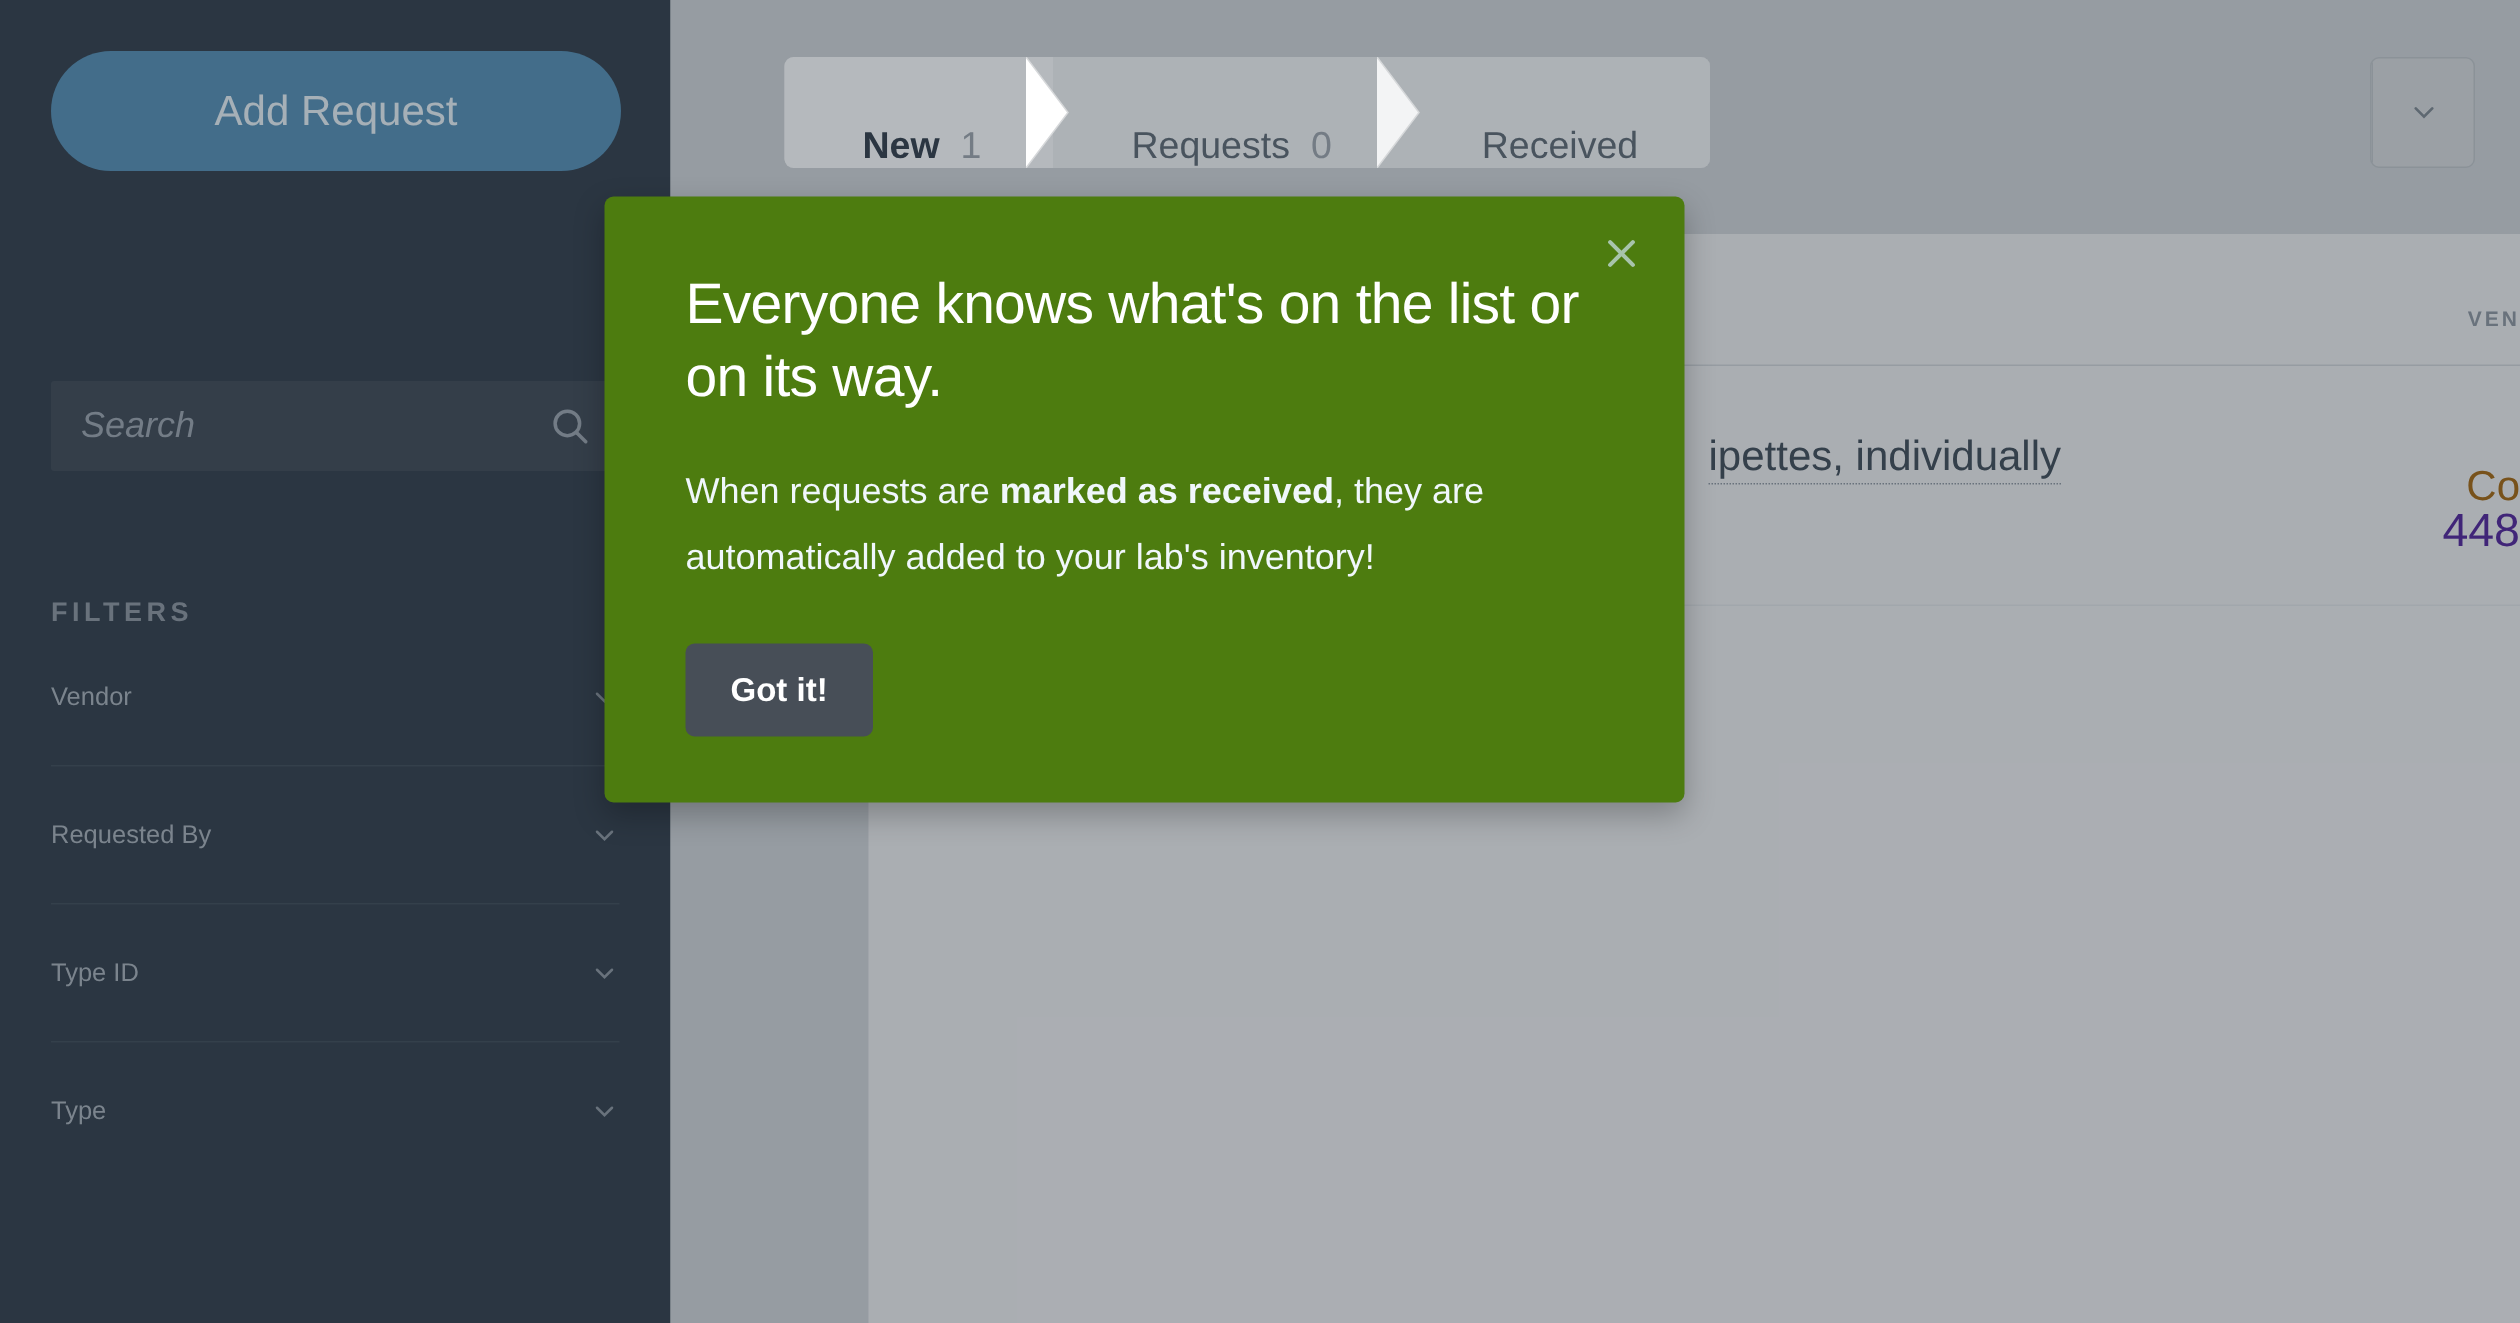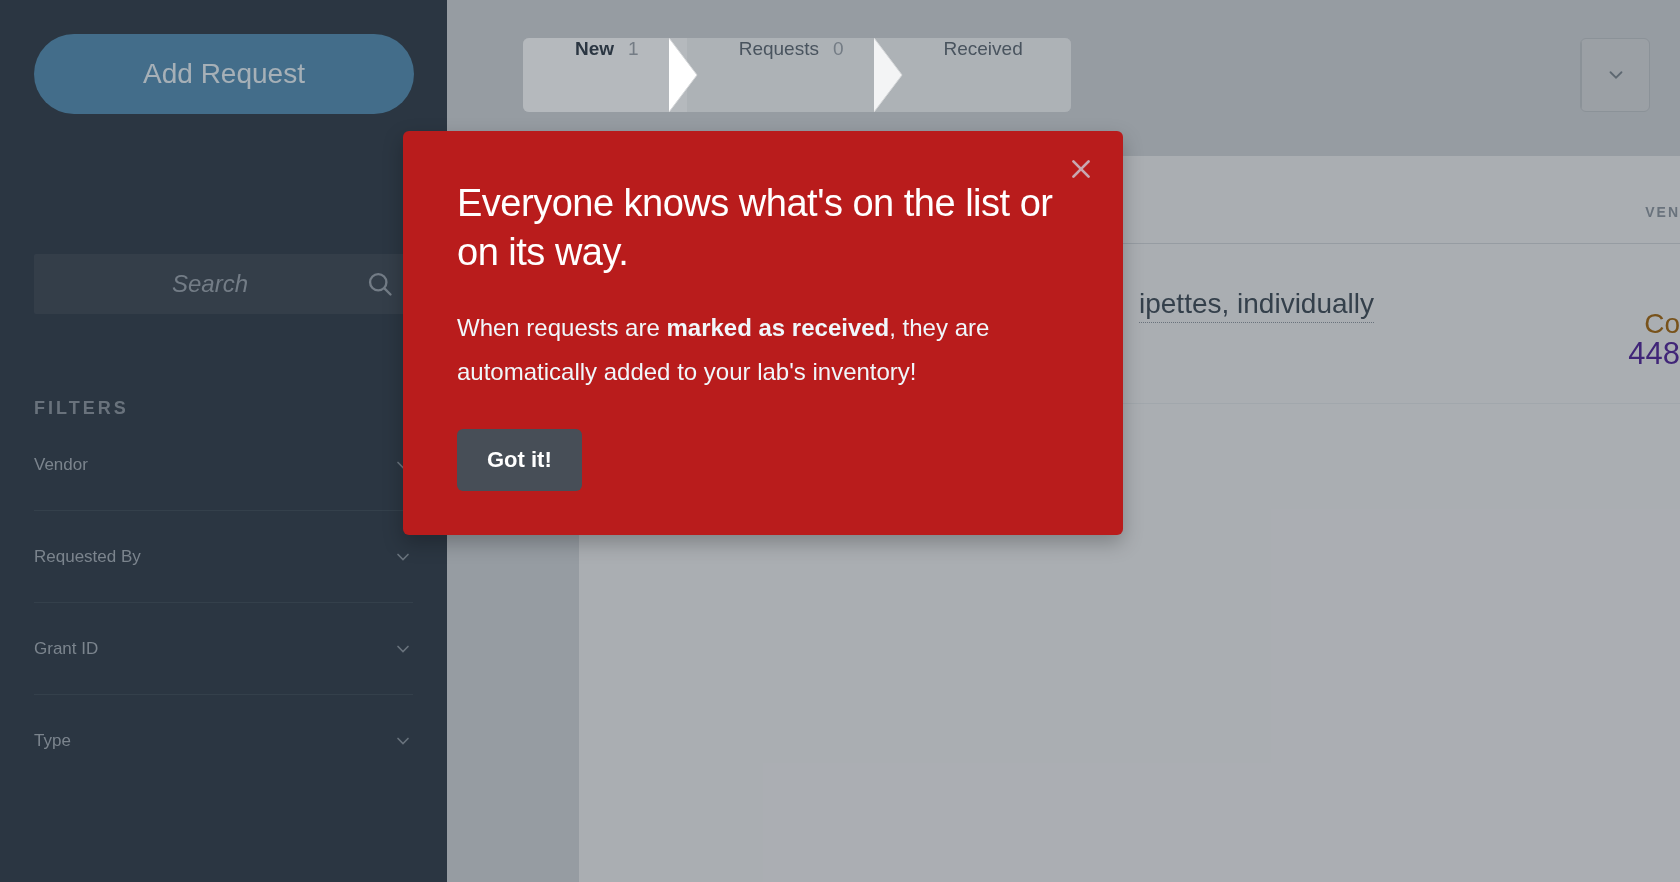--- a/index.html
+++ b/index.html
@@ -49,21 +49,20 @@
     padding: 0 20px 0 20px;
     border-radius: 2px;
   }
   .search-input {
     flex: 1;
     background: transparent;
     border: none;
     outline: none;
     font-size: 24px;
     color: #eab308;
-    text-align: center;
   }
   .search-input::placeholder { color: #9aa2ab; font-style: italic; }
   .search-icon svg { display: block; }
 
   .filters-heading {
     margin-top: 84px;
     font-size: 18px;
     letter-spacing: 3px;
     color: #8a939c;
     font-weight: 600;
@@ -99,24 +98,24 @@
     height: 74px;
     display: flex;
     border-radius: 6px;
     background: #fff;
     overflow: visible;
     box-shadow: 0 0 0 1px #d6d8da inset;
   }
   .status-tab {
     position: relative;
     display: flex;
-    align-items: flex-start;
+    align-items: flex-end;
     gap: 14px;
     padding: 0 48px 0 52px;
-    font-size: 19px;
+    font-size: 25px;
     color: #5a646e;
     cursor: pointer;
     background: #f3f4f5;
   }
   .status-tab:first-child { border-top-left-radius:6px; border-bottom-left-radius:6px; }
   .status-tab:last-child  { border-top-right-radius:6px; border-bottom-right-radius:6px; }
   .status-tab.active { background:#fff; }
   .status-tab.active .tab-label { color:#2b3642; font-weight:700; }
   .status-tab .tab-count { color:#9ba2a9; }
   .status-tab .arrow {
@@ -213,21 +212,21 @@
     inset:0;
     background: rgba(43,54,66,0.35);
   }
 
   
   .popover {
     position:absolute;
     left:403px;
     top:131px;
     width:720px;
-    background:#b91c1c;
+    background:#4d7c0f;
     border-radius:6px;
     box-shadow: 0 8px 20px rgba(0,0,0,0.25);
     color:#fff;
     padding: 48px 54px 44px 54px;
   }
   .popover .close {
     position:absolute;
     right:24px;
     top:20px;
     width:36px; height:36px;
@@ -289,21 +288,21 @@
   </div>
   <div class="filter-item">
     <span>Requested By</span>
     <span class="chev">
       <svg width="20" height="20" viewBox="0 0 24 24" fill="none" stroke="#8a939c" stroke-width="2" stroke-linecap="round">
           <polyline points="6 9 12 15 18 9"></polyline>
         </svg>
     </span>
   </div>
   <div class="filter-item">
-    <span>Grant ID</span>
+    <span>Type ID</span>
     <span class="chev">
       <svg width="20" height="20" viewBox="0 0 24 24" fill="none" stroke="#8a939c" stroke-width="2" stroke-linecap="round">
           <polyline points="6 9 12 15 18 9"></polyline>
         </svg>
     </span>
   </div>
   <div class="filter-item" style="border-bottom:none">
     <span>Type</span>
     <span class="chev">
       <svg width="20" height="20" viewBox="0 0 24 24" fill="none" stroke="#8a939c" stroke-width="2" stroke-linecap="round">

